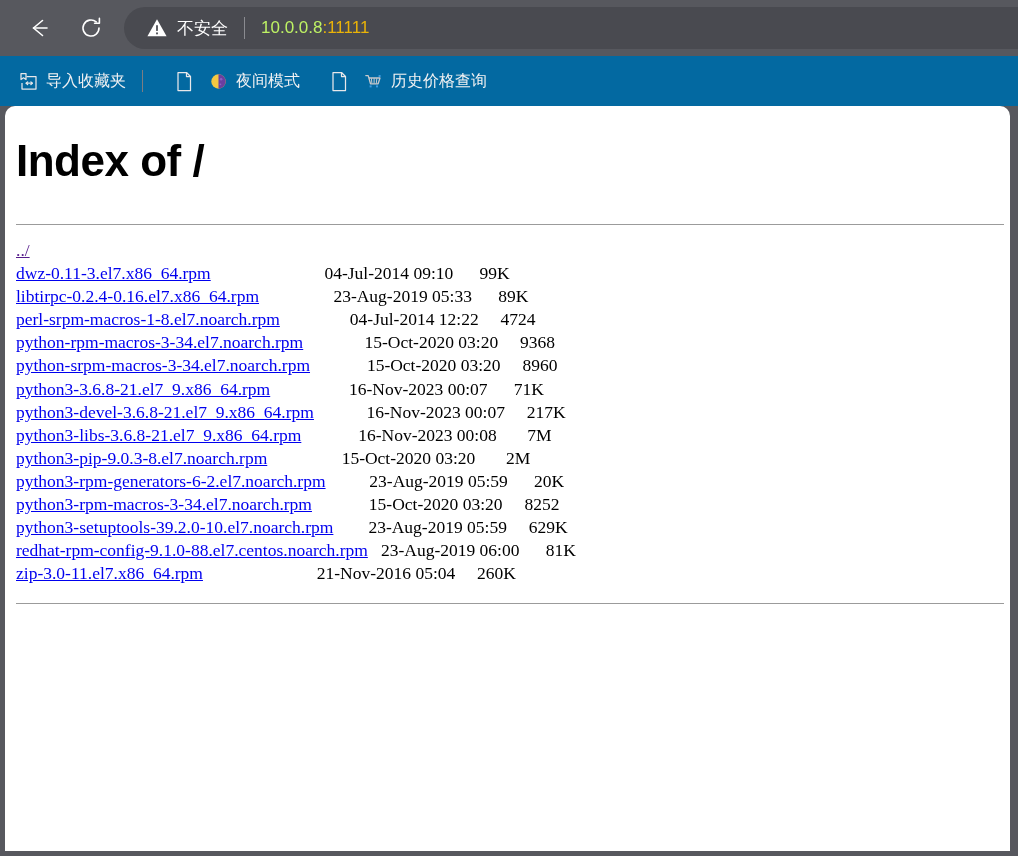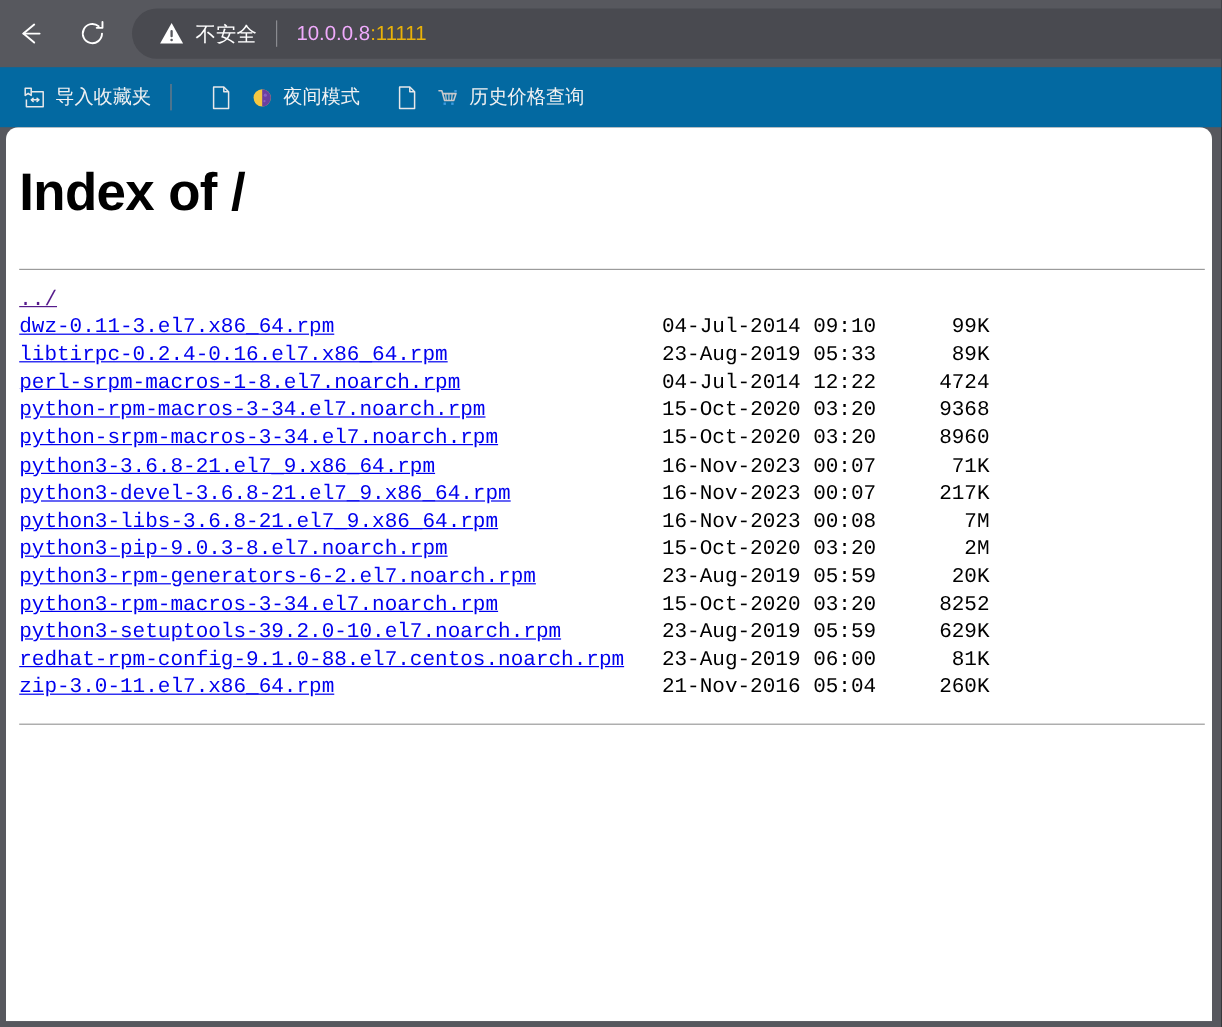--- a/index.html
+++ b/index.html
@@ -16,21 +16,21 @@
     width: 1018px; height: 856px;
     background: #57585e;
     position: relative;
   }
 
   
   #toolbar {
     height: 56px;
     display: flex;
     align-items: center;
-    padding-left: 8px;
+    padding-left: 22px;
     background: #57585e;
   }
   .nav-btn {
     width: 34px; height: 34px;
     display: flex; align-items: center; justify-content: center;
     cursor: pointer;
     flex: none;
   }
   .nav-btn svg { display: block; }
 
@@ -57,21 +57,21 @@
     width: 1px; height: 22px;
     background: #8a8b90;
     margin: 0 16px;
     flex: none;
   }
   #url-wrap {
     font-size: 17px;
     white-space: nowrap;
     overflow: hidden;
   }
-  #url-host { color: #f0abfc; }
+  #url-host { color: #bef264; }
   #url-rest { color: #eab308; }
 
   
   #bookmarks {
     height: 50px;
     display: flex;
     align-items: center;
     padding-left: 10px;
     background: #0369a1;
     gap: 0;
@@ -132,21 +132,21 @@
     margin: 38px 6px 0 11px;
     height: 0;
   }
   hr.rule-bottom {
     border: none;
     border-top: 1px solid #9b9b9b;
     margin: 18px 6px 0 11px;
     height: 0;
   }
   pre#listing {
-    font-family: Liberation Mono, monospace;
+    font-family: Liberation Serif, serif;
     font-size: 17.5px;
     line-height: 23.1px;
     margin: 0;
     padding: 14px 0 0 11px;
     color: #000000;
     white-space: pre;
     letter-spacing: 0px;
   }
   pre#listing a {
     color: #0000ee;

